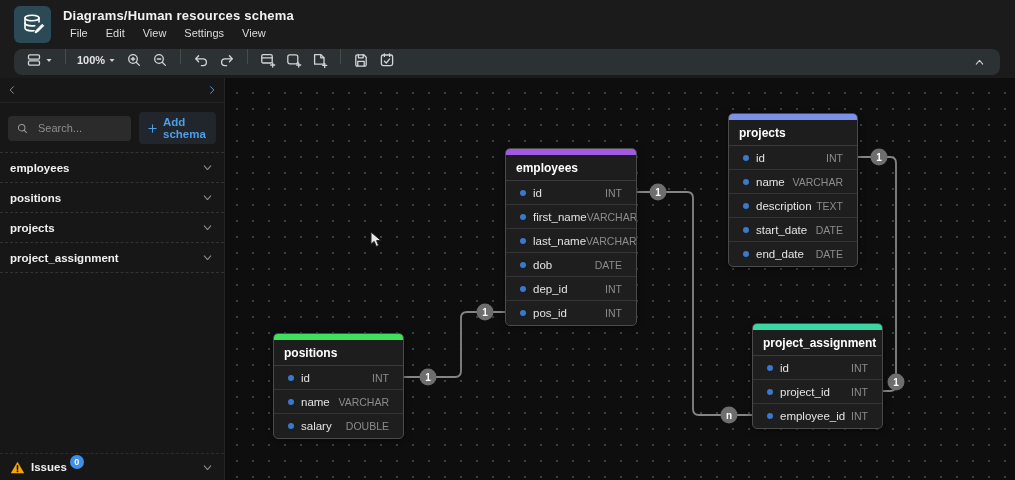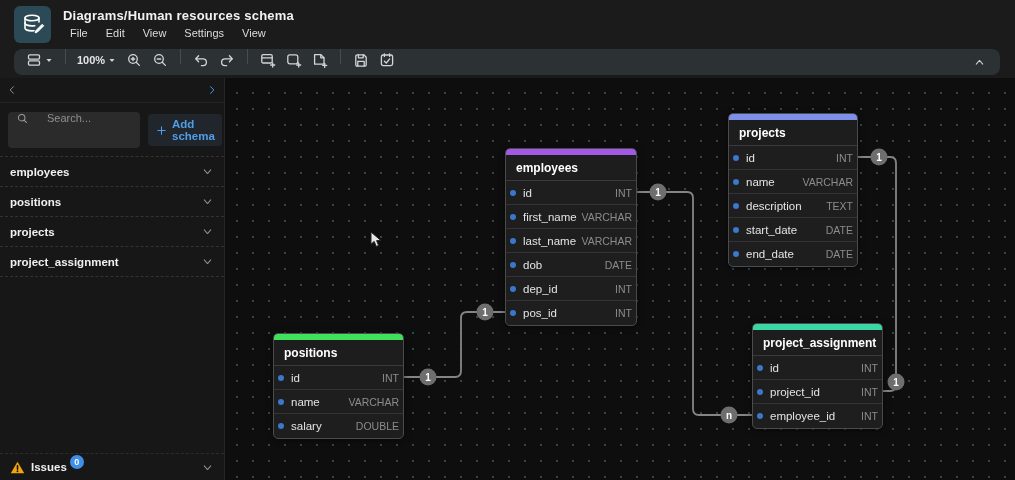--- a/index.html
+++ b/index.html
@@ -25,42 +25,42 @@
   .collapse-btn { margin-left:auto; color:#cfd2d4; display:flex; align-items:center; padding:0 6px; }
 
   
   .sidebar { position:absolute; left:0; top:78px; width:225px; bottom:0; background:#171717; border-right:1px solid #262626; }
   .tabs { display:flex; align-items:center; height:25px; padding:0 4px; border-bottom:1px solid #242424; }
   .tab { font-size:11px; color:#9aa0a4; padding:4px 8px 3px; cursor:default; border-bottom:2px solid transparent; white-space:nowrap; }
   .tab.active { color:#fff; font-weight:700; border-bottom-color:#fff; }
   .tab-arrow { color:#8b9094; display:flex; padding:0 2px; }
   .tab-arrow.right { color:#4f9ee8; margin-left:auto; }
   .searchbar { display:flex; align-items:center; gap:8px; padding:9px 8px 8px; }
-  .search-box { flex:1; display:flex; align-items:flex-start; gap:18px; background:#2b2b2b; border-radius:4px; height:36px; padding:0 8px; color:#9a9a9a; }
+  .search-box { flex:1; display:flex; align-items:center; gap:9px; background:#2b2b2b; border-radius:4px; height:25px; padding:0 8px; color:#9a9a9a; }
   .search-box input { background:transparent; border:none; outline:none; color:#ddd; font-size:11px; width:85px; font-family:"Liberation Sans",sans-serif; }
   .search-box input::placeholder { color:#8f8f8f; }
   .add-table-btn { display:flex; align-items:center; gap:4px; color:#4f9ee8; font-size:11.5px; font-weight:700; padding:4px 7px; border-radius:4px; background:#20262c; }
   .tbl-list { border-top:1px dashed #333; }
   .tbl-item { display:flex; align-items:center; justify-content:space-between; height:30px; padding:0 10px; border-bottom:1px dashed #333; }
   .tbl-item .nm { font-size:11.5px; font-weight:700; color:#f0f0f0; }
   .tbl-item .chev { color:#8a8f93; display:flex; }
   .issues { position:absolute; left:0; right:0; bottom:0; height:27px; display:flex; align-items:center; padding:0 10px; border-top:1px dashed #2c2c2c; background:#171717; }
   .issues .lbl { font-size:11.5px; font-weight:700; color:#f0f0f0; margin-left:6px; }
   .issues .badge { background:#3f8fe8; color:#fff; font-size:9px; font-weight:700; min-width:14px; height:14px; border-radius:8px; display:flex; align-items:center; justify-content:center; margin-left:3px; position:relative; top:-5px; padding:0 3px; }
   .issues .chev { margin-left:auto; color:#8a8f93; display:flex; }
 
   
   .canvas { position:absolute; left:225px; top:78px; width:790px; height:402px; background:#0e0e0e;
     background-image: radial-gradient(circle, #2e4559 1.1px, transparent 1.5px);
     background-size:16px 16px; background-position:4px 7px; }
   .rel-svg { position:absolute; left:0; top:0; }
   .table-card { position:absolute; background:#1e1e1e; border:1px solid #4b4b4b; border-radius:5px; overflow:hidden; box-shadow:0 1px 6px rgba(0,0,0,.5); }
   .table-card .strip { height:6px; }
   .table-card .thead { height:26px; display:flex; align-items:center; padding:0 10px; font-size:12px; font-weight:700; color:#fff; border-bottom:1px solid #3a3a3a; background:#1d1d1d; }
-  .frow { height:24px; display:flex; align-items:center; justify-content:space-between; padding:0 4px; border-bottom:1px solid #343434; }
+  .frow { height:24px; display:flex; align-items:center; justify-content:space-between; padding:0 14px; border-bottom:1px solid #343434; }
   .frow:last-child { border-bottom:none; }
   .frow .l { display:flex; align-items:center; gap:7px; }
   .fdot { width:6px; height:6px; border-radius:50%; background:#3b77cc; flex:none; }
   .fname { font-size:11.5px; color:#e3e3e3; }
   .ftype { font-size:10.5px; color:#8c8c8c; }
   .cursor { position:absolute; pointer-events:none; }
 </style>
 </head>
 <body>
 

